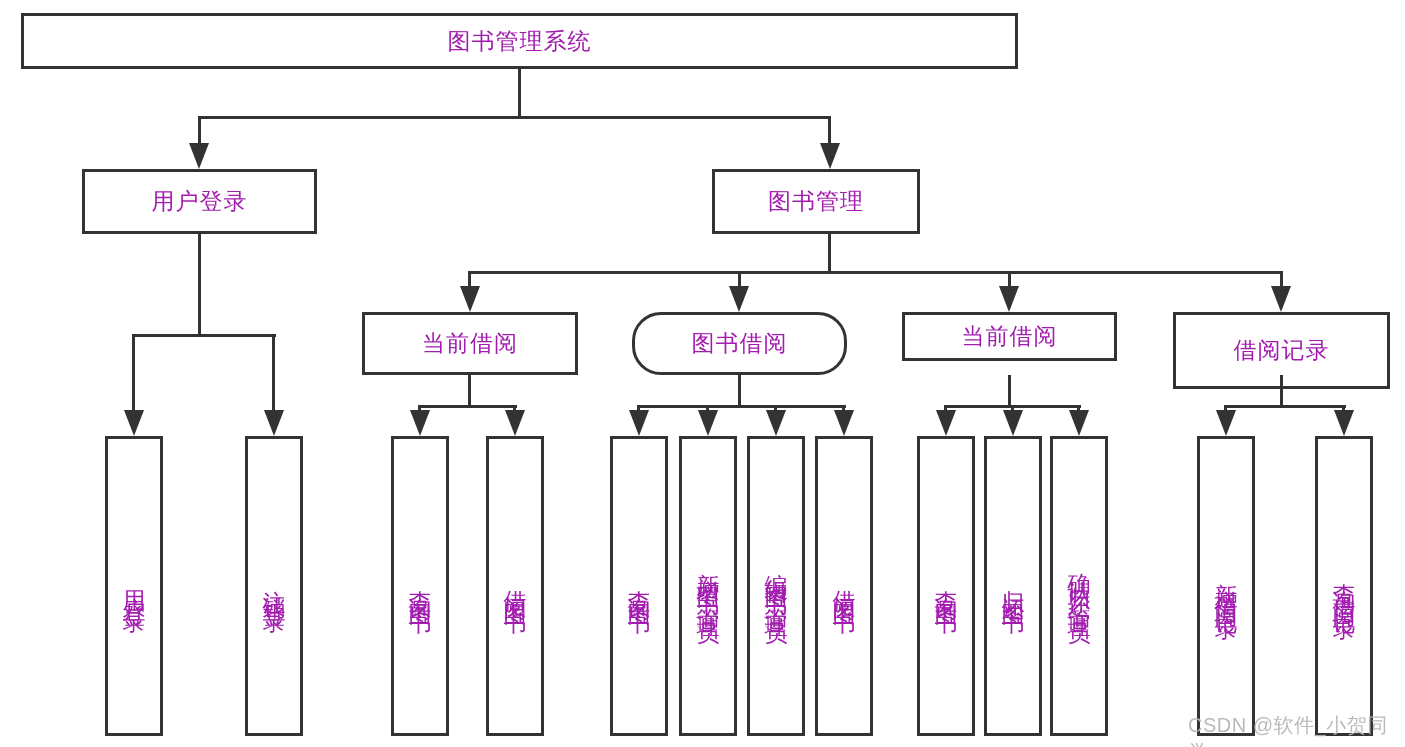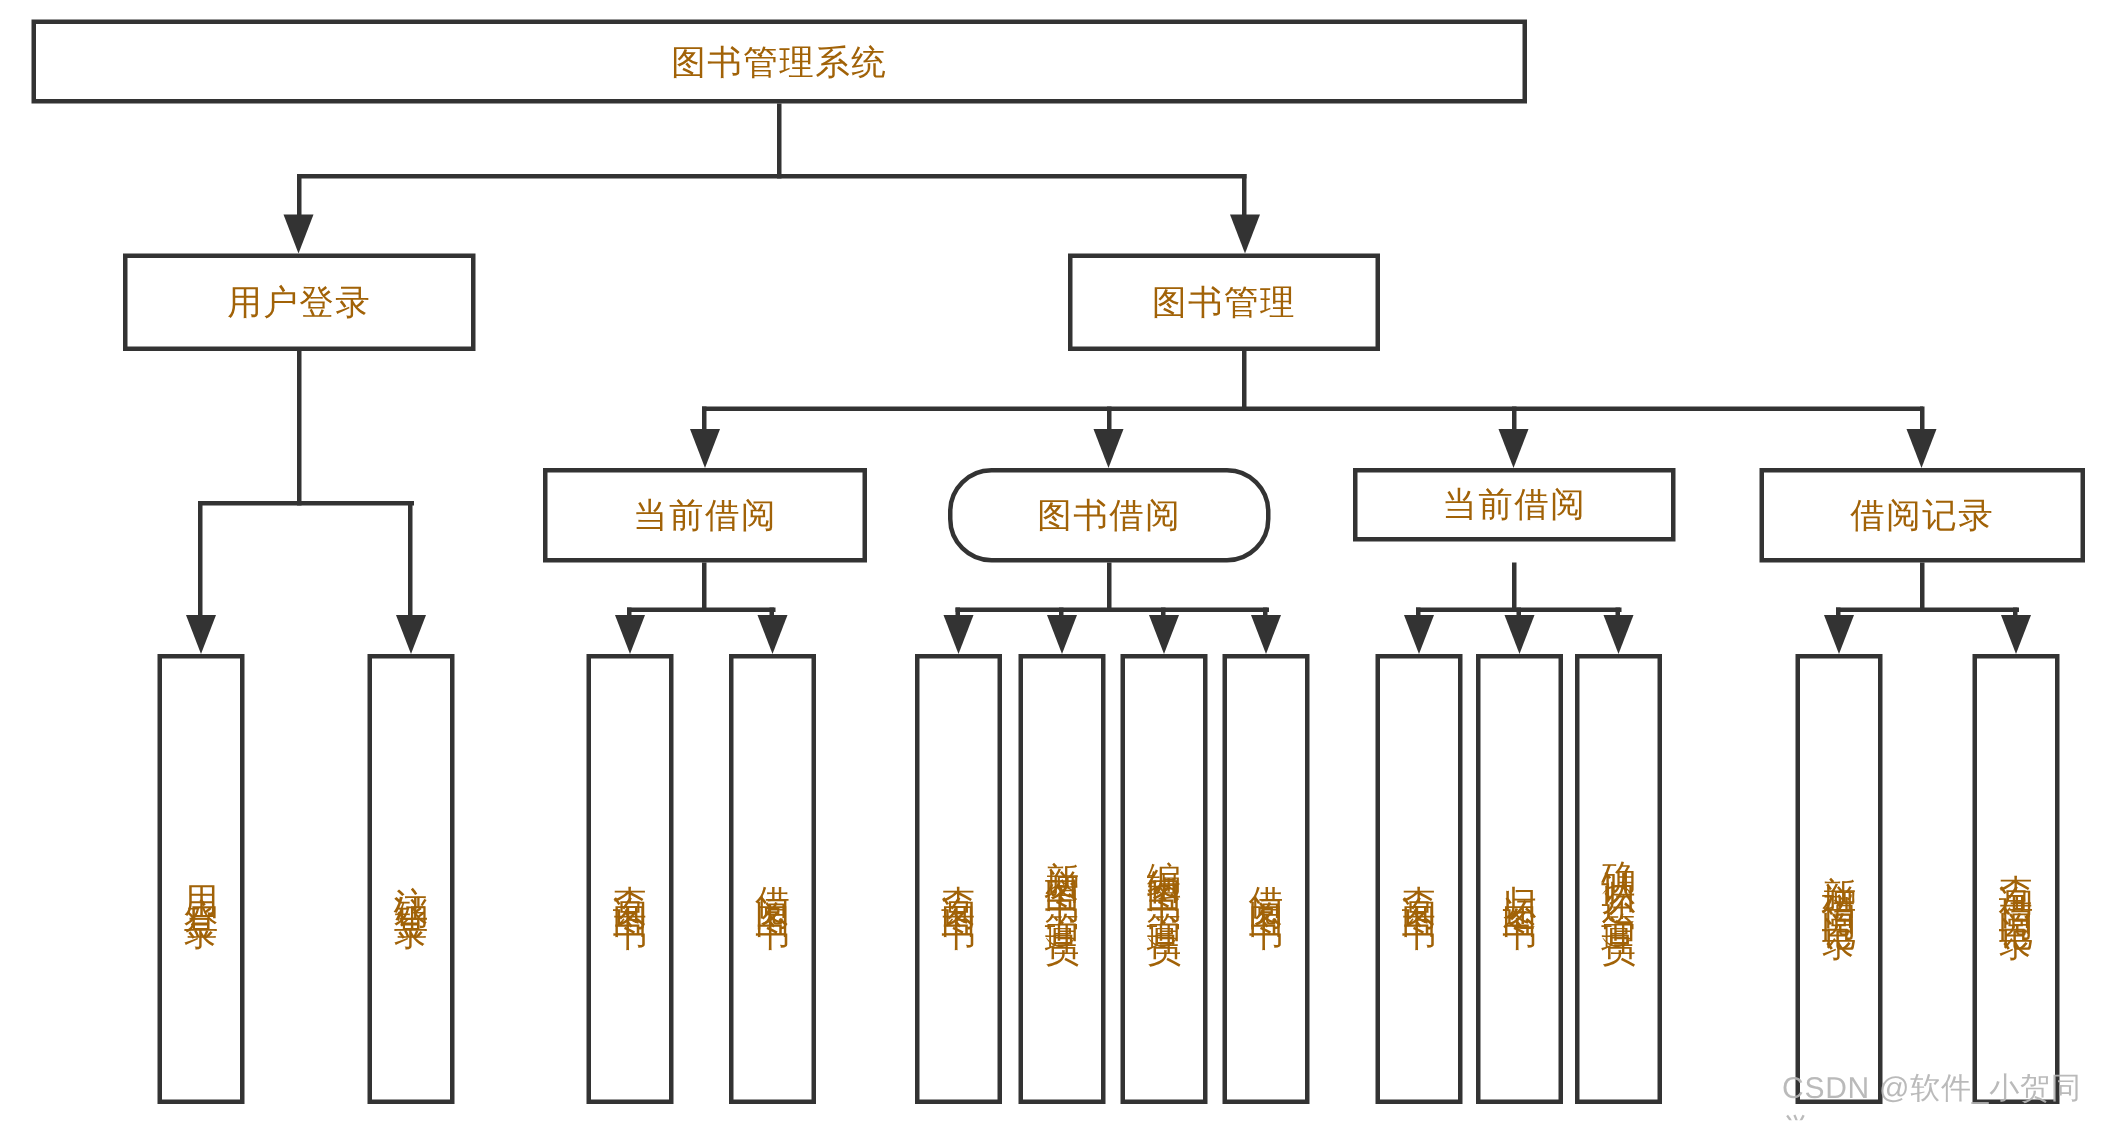--- a/index.html
+++ b/index.html
@@ -6,21 +6,21 @@
   .canvas {
     position:relative; width:1405px; height:747px;
     background:#ffffff; overflow:hidden;
     font-family:"Liberation Sans","DejaVu Sans",sans-serif;
     color:#333333;
   }
   .node {
     position:absolute; box-sizing:border-box;
     border:3px solid #333333; background:#ffffff;
     display:flex; align-items:center; justify-content:center;
-    font-size:23px; letter-spacing:1px; color:#a16207;
+    font-size:23px; letter-spacing:1px; color:#a21caf;
     white-space:nowrap;
   }
   .node.v {
     writing-mode:vertical-rl; text-orientation:mixed;
     letter-spacing:7px; line-height:1; font-size:23px;
     white-space:normal;
   }
   .vline, .hline { position:absolute; background:#333333; }
   .arrow {
     position:absolute; width:0; height:0;
@@ -65,21 +65,21 @@
   <div class="vline" style="left:738px;  top:271px; width:3px; height:18px;"></div>
   <div class="arrow" style="left:729px;  top:286px;"></div>
   <div class="vline" style="left:1008px; top:271px; width:3px; height:18px;"></div>
   <div class="arrow" style="left:999px;  top:286px;"></div>
   <div class="vline" style="left:1280px; top:271px; width:3px; height:18px;"></div>
   <div class="arrow" style="left:1271px; top:286px;"></div>
 
   <div class="node" style="left:362px;  top:312px; width:216px; height:63px;">当前借阅</div>
   <div class="node" style="left:632px;  top:312px; width:215px; height:63px;border-radius:29px;">图书借阅</div>
   <div class="node" style="left:902px;  top:312px; width:215px; height:49px;">当前借阅</div>
-  <div class="node" style="left:1173px; top:312px; width:217px; height:63px;">借阅记录</div>
+  <div class="node" style="left:1173px; top:312px; width:217px; height:77px;">借阅记录</div>
 
   <div class="vline" style="left:468px; top:375px; width:3px; height:33px;"></div>
   <div class="hline" style="left:418px; top:405px; width:99px; height:3px;"></div>
   <div class="vline" style="left:418px; top:405px; width:3px; height:9px;"></div>
   <div class="arrow" style="left:410px; top:410px;"></div>
   <div class="vline" style="left:513px; top:405px; width:3px; height:9px;"></div>
   <div class="arrow" style="left:505px; top:410px;"></div>
 
   <div class="vline" style="left:738px; top:375px; width:3px; height:33px;"></div>
   <div class="hline" style="left:637px; top:405px; width:209px; height:3px;"></div>

